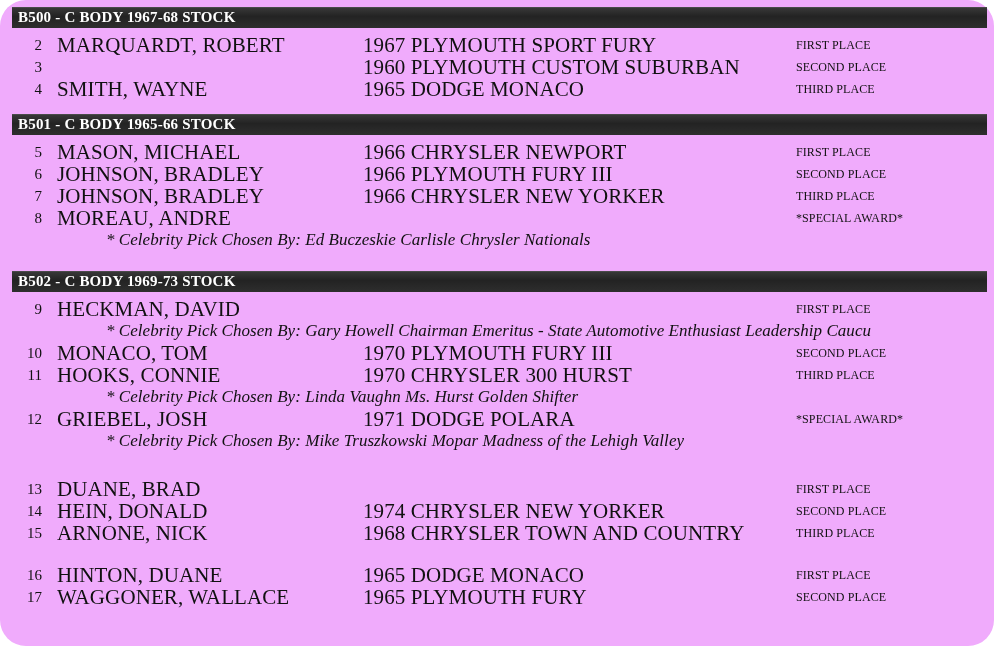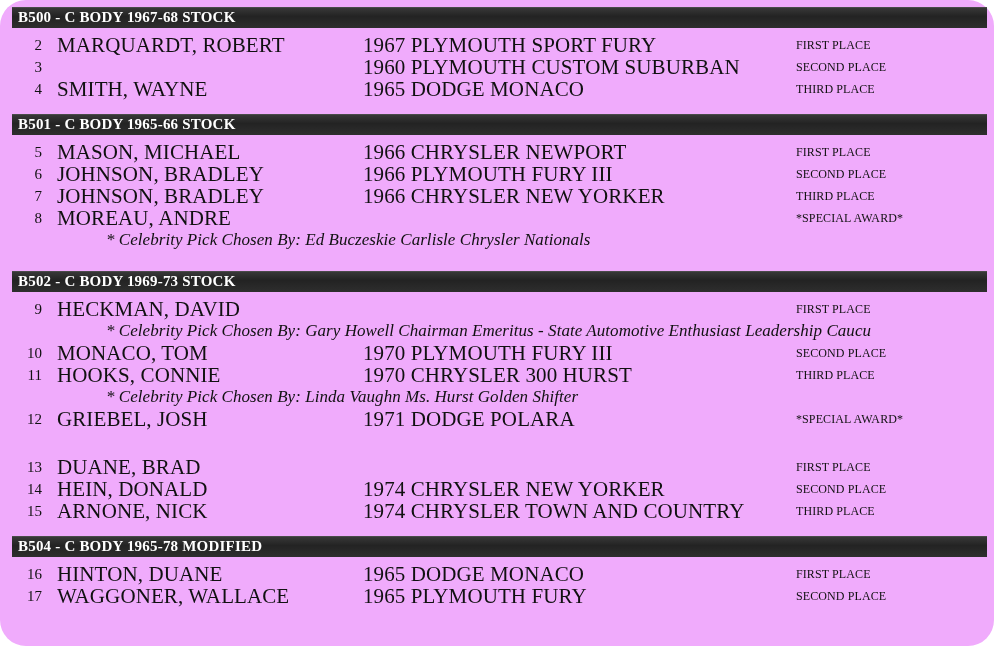--- a/index.html
+++ b/index.html
@@ -188,47 +188,47 @@
         </div>
         <div class="celeb">
           <span class="celeb-text">* Celebrity Pick Chosen By: Linda Vaughn Ms. Hurst Golden Shifter</span>
         </div>
         <div class="entry">
           <span class="num">12</span>
           <span class="nm">GRIEBEL, JOSH</span>
           <span class="veh">1971 DODGE POLARA</span>
           <span class="awd">*SPECIAL AWARD*</span>
         </div>
+        <div class="celeb">
+          <span class="celeb-text">* Celebrity Pick Chosen By: Mike Truszkowski Mopar Madness of the Lehigh Valley</span>
+        </div>
         <div class="gap-lg"></div>
       </div>
       <div class="section">
         <div class="gap-sm"></div>
         <div class="entry">
           <span class="num">13</span>
           <span class="nm">DUANE, BRAD</span>
           <span class="awd">FIRST PLACE</span>
         </div>
         <div class="entry">
           <span class="num">14</span>
           <span class="nm">HEIN, DONALD</span>
           <span class="veh">1974 CHRYSLER NEW YORKER</span>
           <span class="awd">SECOND PLACE</span>
         </div>
         <div class="entry">
           <span class="num">15</span>
           <span class="nm">ARNONE, NICK</span>
-          <span class="veh">1974 CHRYSLER TOWN AND COUNTRY</span>
+          <span class="veh">1968 CHRYSLER TOWN AND COUNTRY</span>
           <span class="awd">THIRD PLACE</span>
         </div>
         <div class="gap-md"></div>
       </div>
       <div class="section">
-        <div class="class-header">
-          <div class="ch-text">B504 - C BODY 1965-78 MODIFIED</div>
-        </div>
         <div class="gap-sm"></div>
         <div class="entry">
           <span class="num">16</span>
           <span class="nm">HINTON, DUANE</span>
           <span class="veh">1965 DODGE MONACO</span>
           <span class="awd">FIRST PLACE</span>
         </div>
         <div class="entry">
           <span class="num">17</span>
           <span class="nm">WAGGONER, WALLACE</span>

